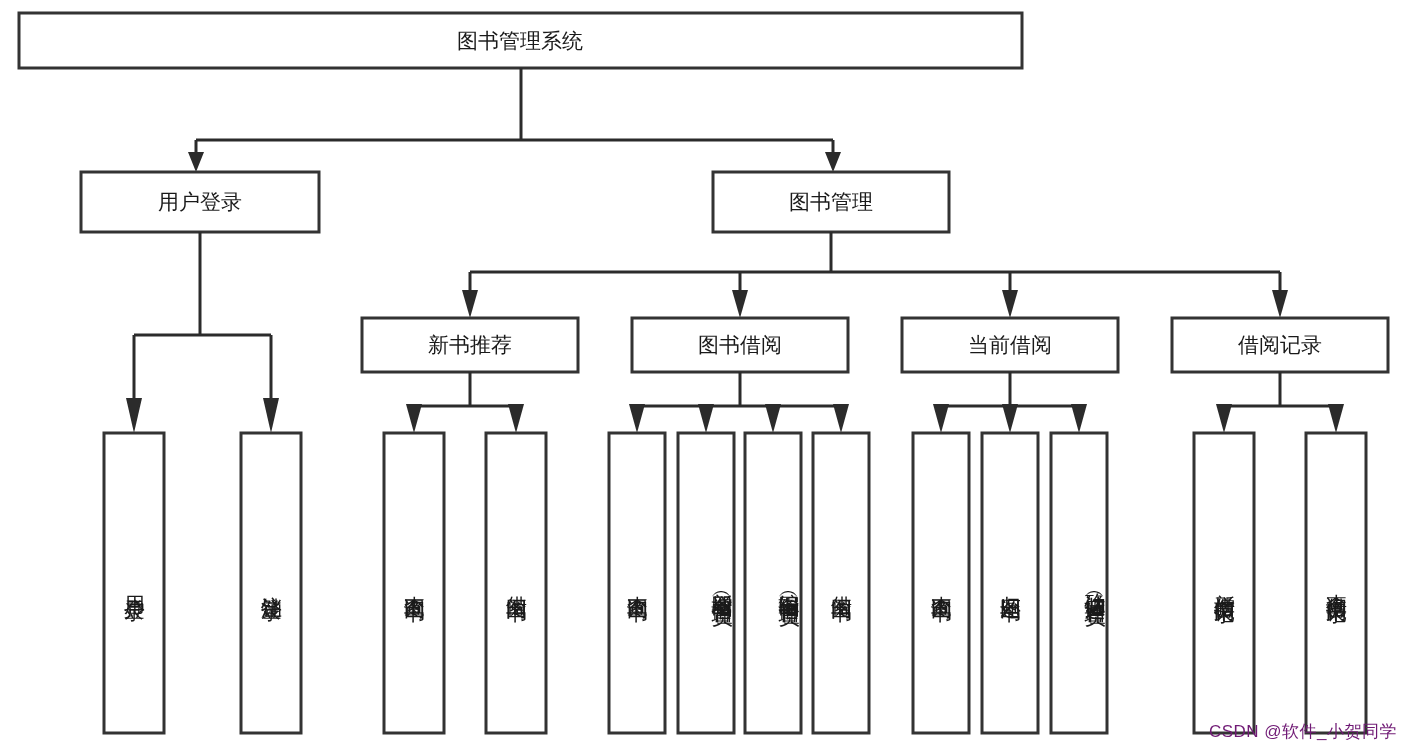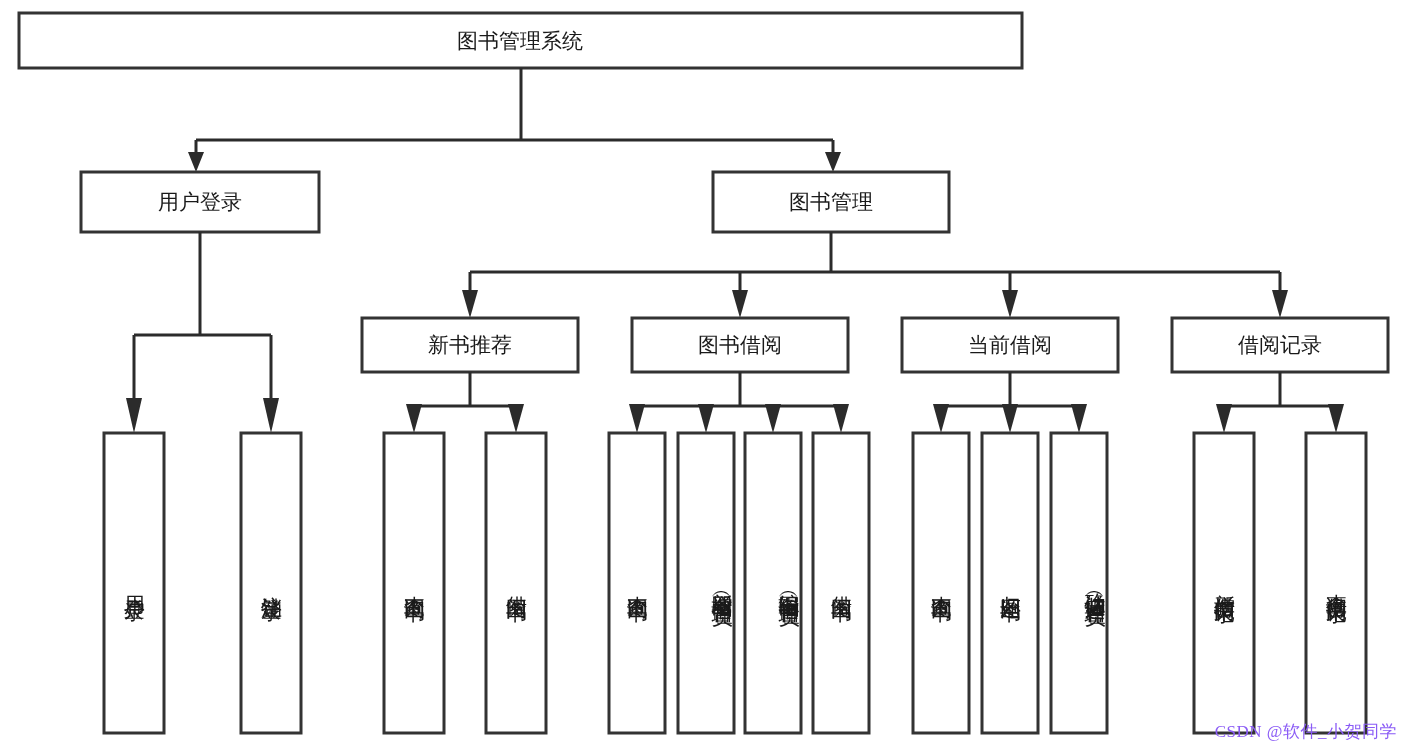--- a/index.html
+++ b/index.html
@@ -59,23 +59,23 @@
     color: #1a1a1a;
     letter-spacing: 2px;
     text-align: center;
     white-space: nowrap;
     pointer-events: none;
   }
   .watermark {
     position: absolute;
     right: 8px;
     bottom: 4px;
-    font-family: Liberation Serif, serif;
+    font-family: Liberation Sans, sans-serif;
     font-size: 17px;
-    color: #8b5cf6;
+    color: #701a75;
     white-space: nowrap;
     letter-spacing: 0.5px;
   }
 </style>
 </head>
 <body>
 
 <div id="diagram-root">
 
   <svg class="diagram-canvas" viewBox="0 0 1405 747">

